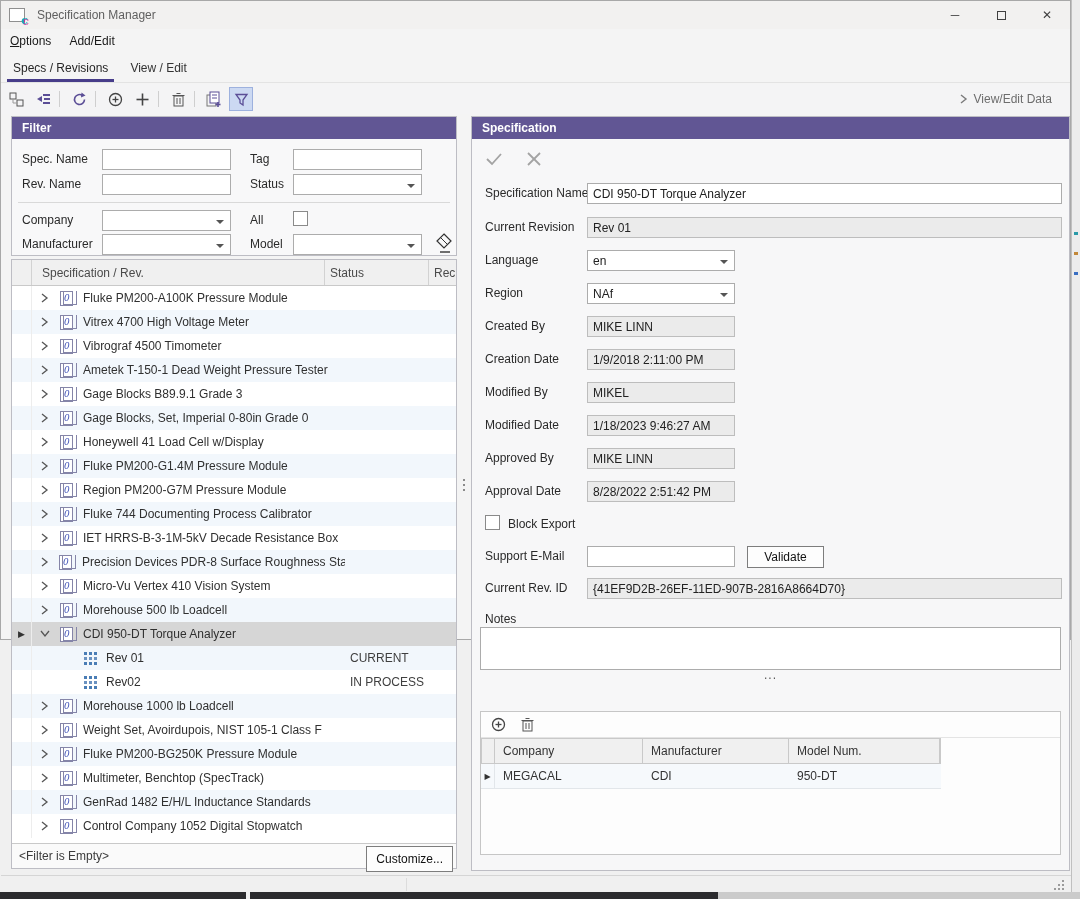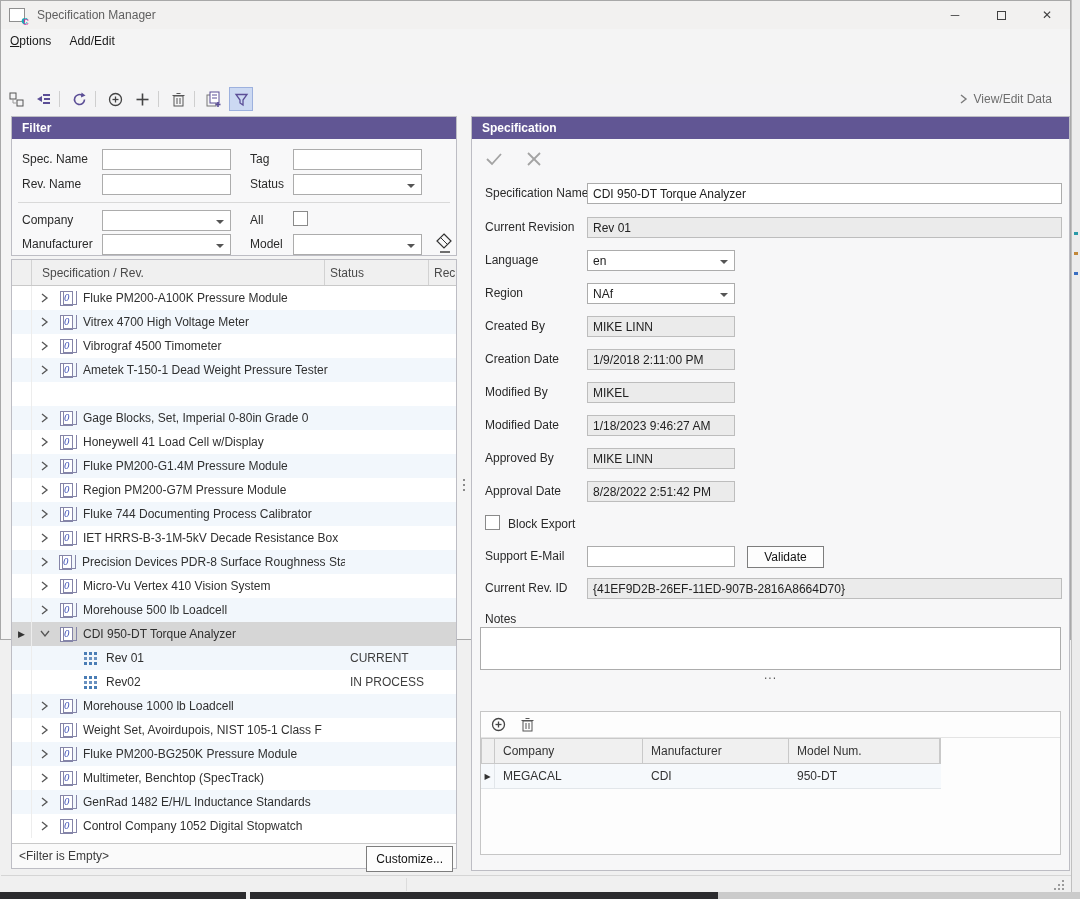--- a/index.html
+++ b/index.html
@@ -138,20 +138,24 @@
           </div>
         <div class="wbtn">✕</div>
       </div>
     </div>
 
     <div class="menubar">
       <span class="menu-item mi-options">Options</span>
       <span class="menu-item">Add/Edit</span>
     </div>
 
+    <div class="tabstrip">
+      <div class="mtab active">Specs / Revisions</div>
+      <div class="mtab">View / Edit</div>
+    </div>
 
     <div class="toolbar">
       <div class="tbtn">
         <svg width="17" height="17">
             <rect x="2" y="2" width="6" height="6" fill="none" stroke="#555"></rect>
             <rect x="9" y="9" width="6" height="6" fill="none" stroke="#555"></rect>
             <polyline points="5,8 5,12 9,12" fill="none" stroke="#9a9a9a"></polyline>
           </svg>
       </div>
       <div class="tbtn">
@@ -314,20 +318,29 @@
                   <polyline points="1,1 6,5 1,9" fill="none" stroke="#555" stroke-width="1.3"></polyline>
                 </svg>
               </span>
       <span class="doc-ico"></span>
       <span class="t-label">Ametek T-150-1 Dead Weight Pressure Tester</span>
     </div>
     <div class="t-status"></div>
   </div>
           <div class="trow">
     <div class="t-ind"></div>
+    <div class="t-name">
+      <span class="chev">
+                <svg width="8" height="10">
+                  <polyline points="1,1 6,5 1,9" fill="none" stroke="#555" stroke-width="1.3"></polyline>
+                </svg>
+              </span>
+      <span class="doc-ico"></span>
+      <span class="t-label">Gage Blocks B89.9.1 Grade 3</span>
+    </div>
     <div class="t-status"></div>
   </div>
           <div class="trow">
     <div class="t-ind"></div>
     <div class="t-name">
       <span class="chev">
                 <svg width="8" height="10">
                   <polyline points="1,1 6,5 1,9" fill="none" stroke="#555" stroke-width="1.3"></polyline>
                 </svg>
               </span>

